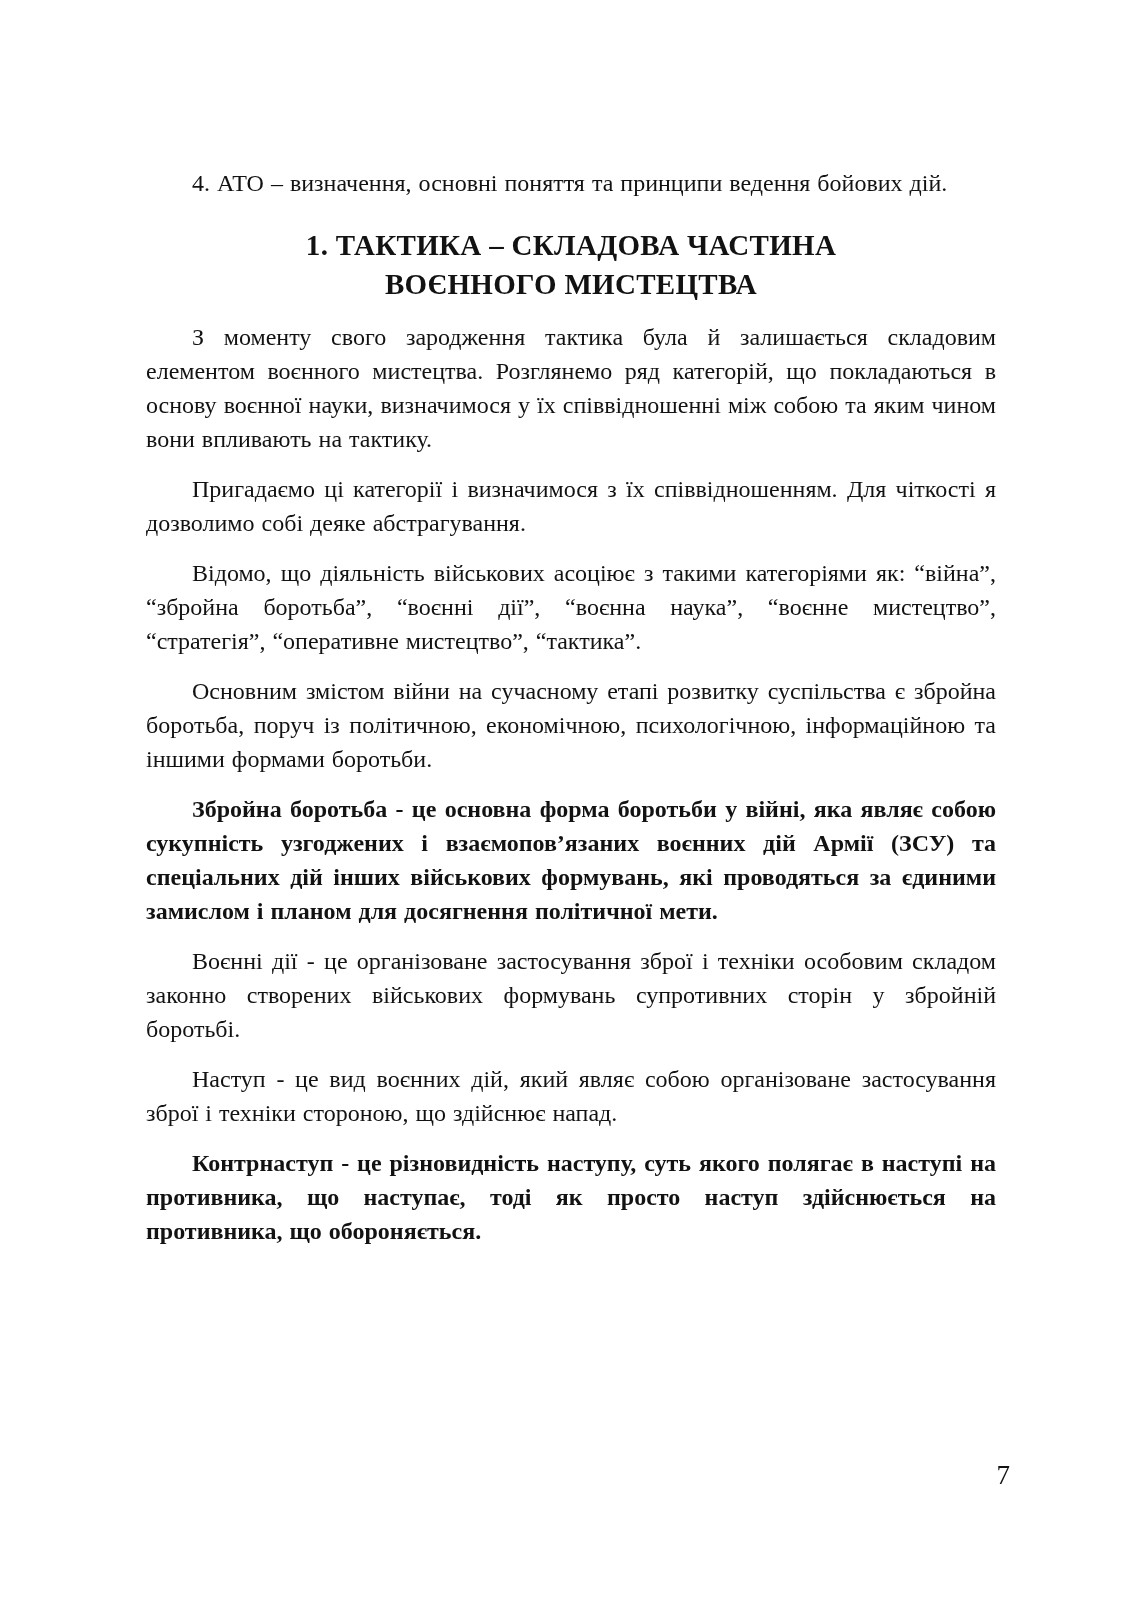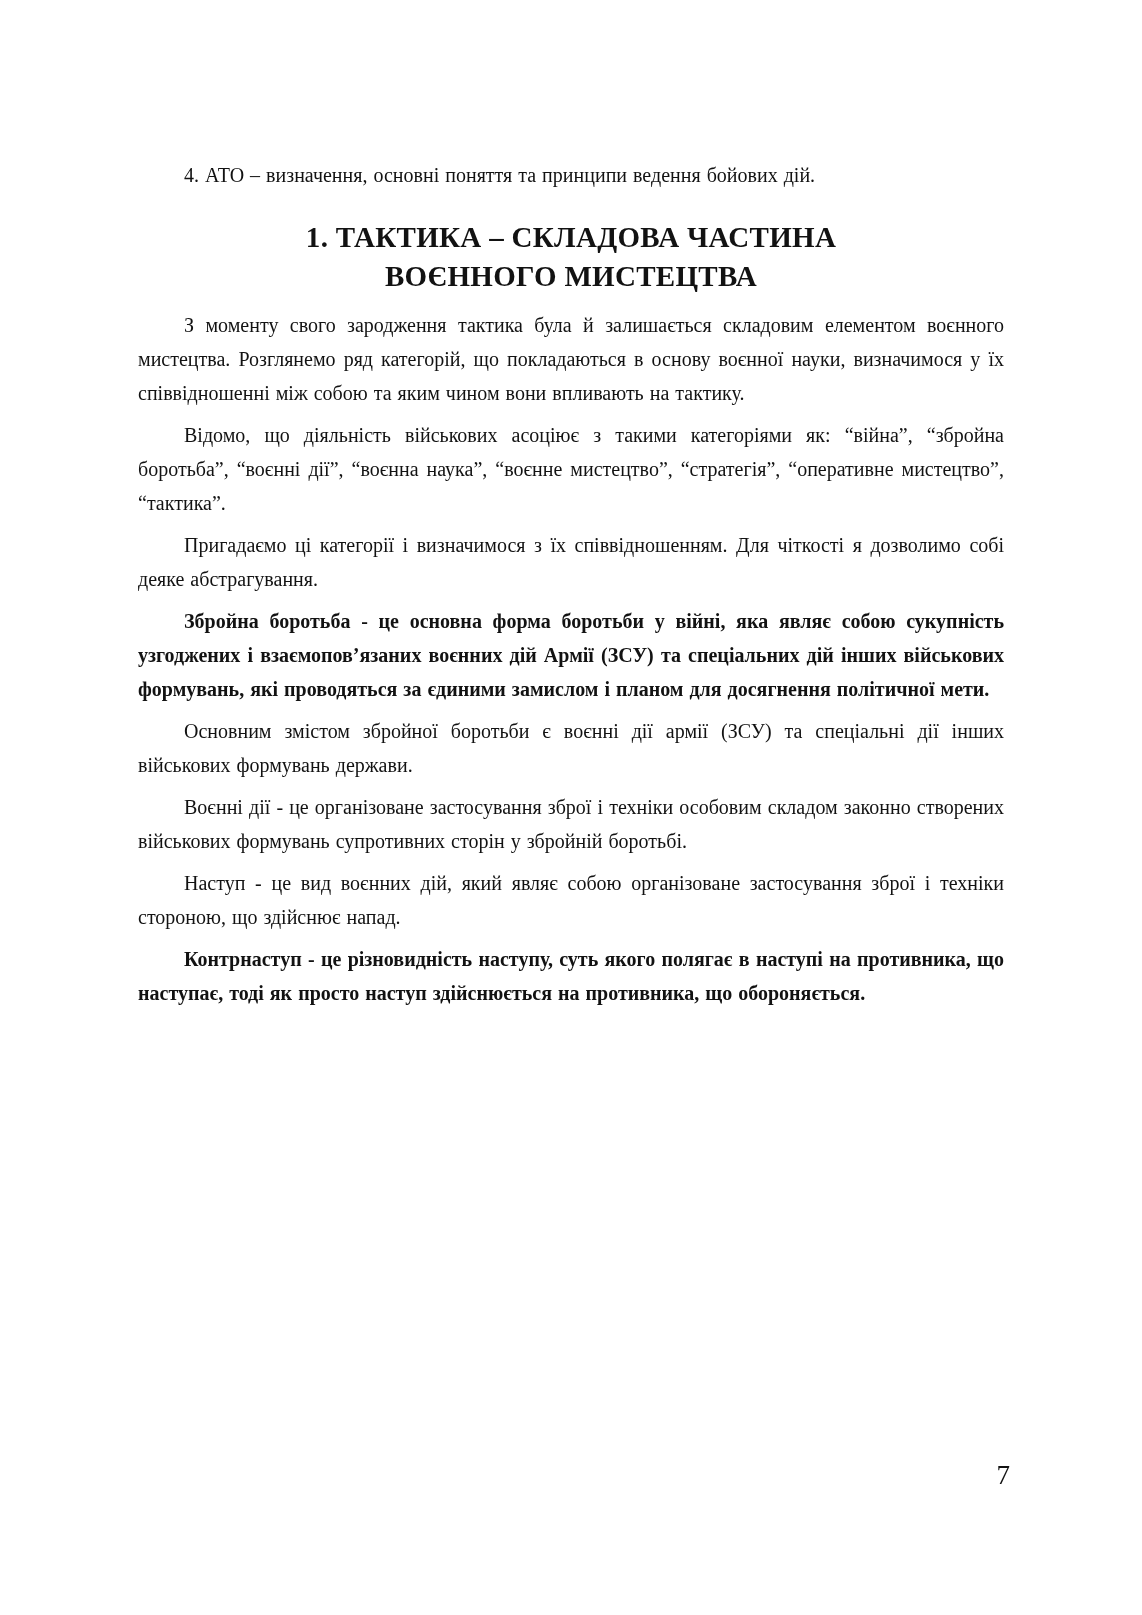--- a/index.html
+++ b/index.html
@@ -14,22 +14,22 @@
     color: #121212;
     overflow: hidden;
   }
   .content {
     position: absolute;
     left: 130px;
     top: 150px;
     width: 882px;
   }
   p.body {
-    margin: 8px;
-    font-size: 20px;
+    margin: 16px;
+    font-size: 24px;
     line-height: 34px;
     text-align: justify;
     text-indent: 46px;
     word-spacing: 1px;
   }
   p.body[data-bold="true"] { font-weight: bold; }
   h1.heading {
     margin: 26px 0 12px 0;
     text-align: center;
     font-size: 29px;
@@ -51,29 +51,29 @@
 <div class="sheet">
   <div class="content">
 
     <p class="body">4. АТО – визначення, основні поняття та принципи ведення бойових дій.</p>
 
 
     <h1 class="heading"><span>1. ТАКТИКА – СКЛАДОВА ЧАСТИНА</span><br><span>ВОЄННОГО МИСТЕЦТВА</span></h1>
 
     <p class="body" data-bold="false">З моменту свого зародження тактика була й залишається складовим елементом воєнного мистецтва. Розглянемо ряд категорій, що покладаються в основу воєнної науки, визначимося у їх співвідношенні між собою та яким чином вони впливають на тактику.</p>
 
+    <p class="body" data-bold="false">Пригадаємо ці категорії і визначимося з їх співвідношенням. Для чіткості я дозволимо собі деяке абстрагування.</p>
+
     <p class="body" data-bold="false">Відомо, що діяльність військових асоціює з такими категоріями як: “війна”, “збройна боротьба”, “воєнні дії”, “воєнна наука”, “воєнне мистецтво”, “стратегія”, “оперативне мистецтво”, “тактика”.</p>
 
-    <p class="body" data-bold="false">Пригадаємо ці категорії і визначимося з їх співвідношенням. Для чіткості я дозволимо собі деяке абстрагування.</p>
 
-
+    <p class="body" data-bold="false">Основним змістом війни на сучасному етапі розвитку суспільства є збройна боротьба, поруч із політичною, економічною, психологічною, інформаційною та іншими формами боротьби.</p>
 
     <p class="body" data-bold="true">Збройна боротьба - це основна форма боротьби у війні, яка являє собою сукупність узгоджених і взаємопов’язаних воєнних дій Армії (ЗСУ) та спеціальних дій інших військових формувань, які проводяться за єдиними замислом і планом для досягнення політичної мети.</p>
 
-    <p class="body" data-bold="false">Основним змістом збройної боротьби є воєнні дії армії (ЗСУ) та спеціальні дії інших військових формувань держави.</p>
 
     <p class="body" data-bold="false">Воєнні дії - це організоване застосування зброї і техніки особовим складом законно створених військових формувань супротивних сторін у збройній боротьбі.</p>
 
 
     <p class="body" data-bold="false">Наступ - це вид воєнних дій, який являє собою організоване застосування зброї і техніки стороною, що здійснює напад.</p>
 
 
     <p class="body" data-bold="true">Контрнаступ - це різновидність наступу, суть якого полягає в наступі на противника, що наступає, тоді як просто наступ здійснюється на противника, що обороняється.</p>
 
   </div>

